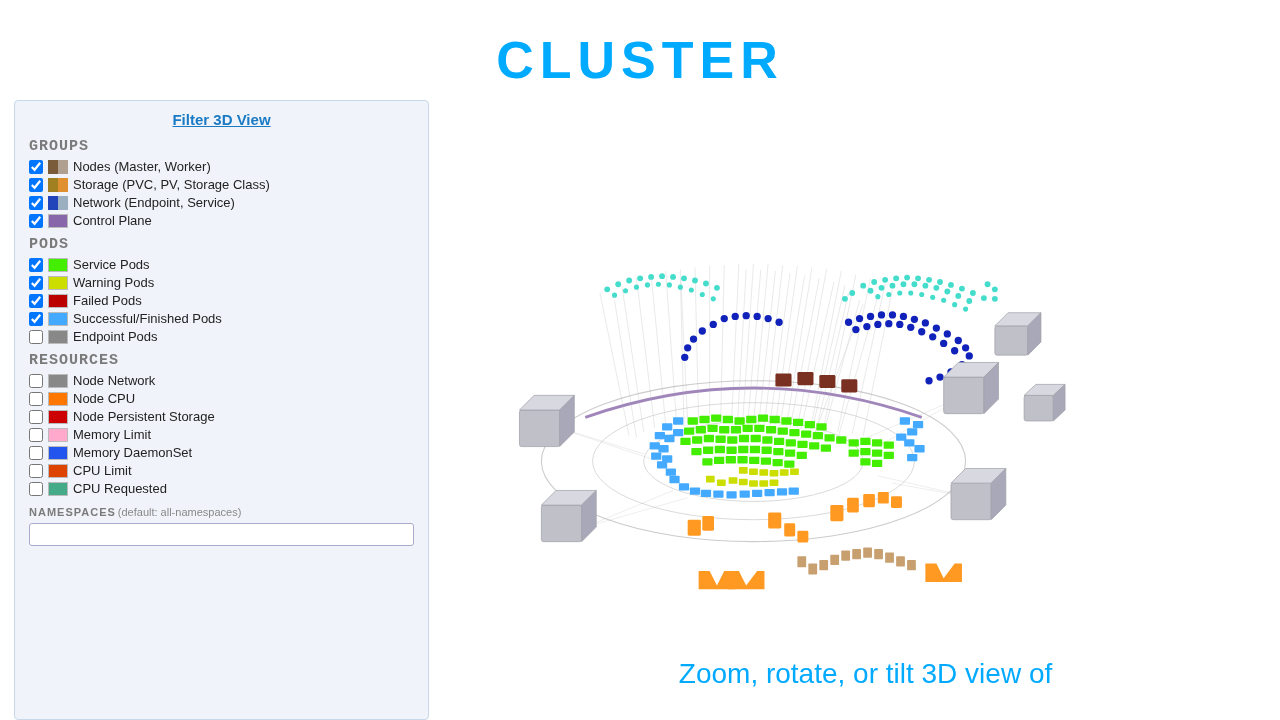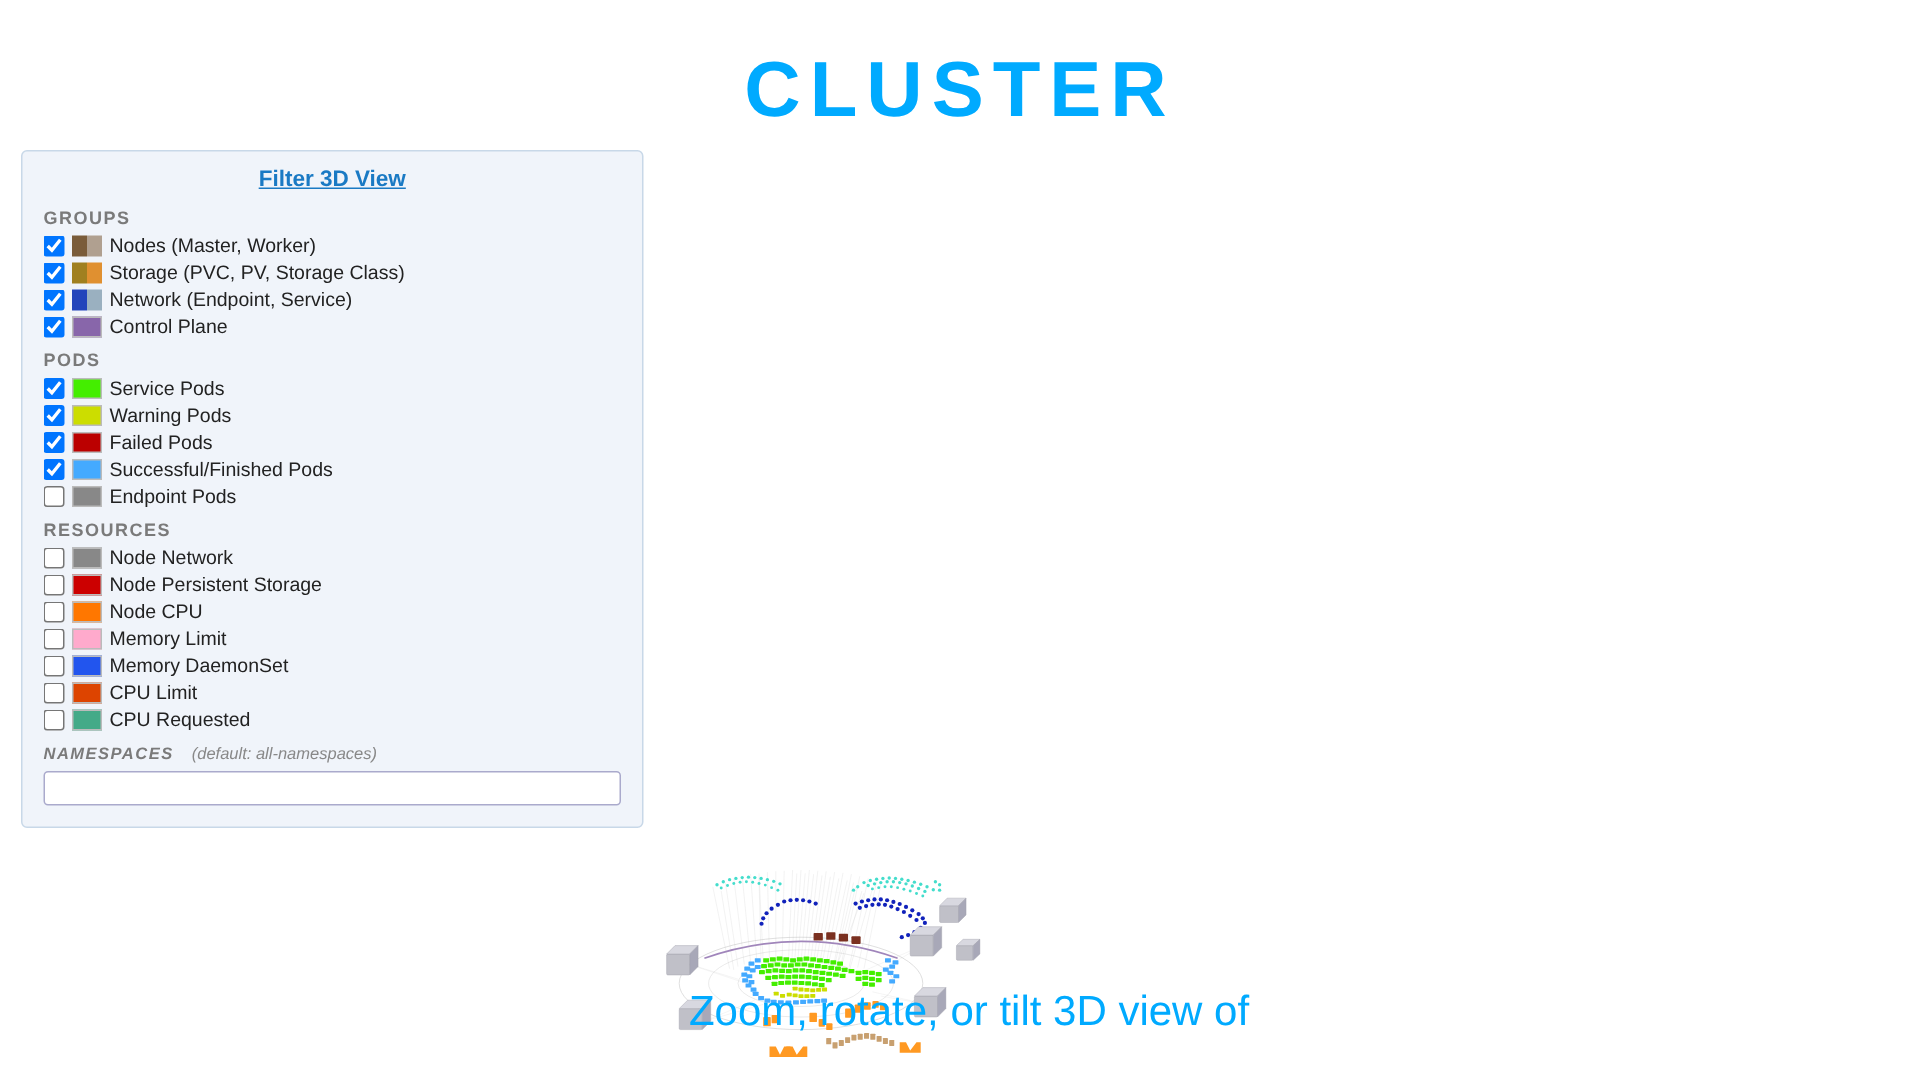--- a/index.html
+++ b/index.html
@@ -21,21 +21,21 @@
     #page-title h1 {
       font-size: 52px;
       font-weight: bold;
       color: #00aaff;
       letter-spacing: 6px;
     }
 
     
     .main-layout {
       display: flex;
-      flex-direction: column;
+      flex-direction: row;
       width: 1068px;
       height: 620px;
     }
 
     
     .filter-panel {
       width: 415px;
       min-width: 415px;
       background: #f0f4fa;
       border: 1px solid #c8d8e8;
@@ -46,25 +46,26 @@
     }
     .filter-panel-title {
       text-align: center;
       font-size: 15px;
       font-weight: bold;
       color: #1a7ac4;
       text-decoration: underline;
       margin-bottom: 10px;
     }
     .section-label {
-      font-size: 12px;
+      font-size: 15px;
       font-weight: bold;
       color: #7a7a7a;
       letter-spacing: 1px;
       margin: 8px 0 4px 0;
+      font-family: Liberation Mono, monospace;
     }
     .filter-row {
       display: flex;
       align-items: center;
       margin: 3px 0;
       gap: 5px;
     }
     .filter-row input[type="checkbox"] {
       width: 14px;
       height: 14px;
@@ -93,23 +94,22 @@
       color: #222;
     }
 
     
     .ns-section {
       margin-top: 10px;
     }
     .ns-header {
       display: flex;
       align-items: center;
-      gap: 12px;
+      gap: 2px;
       margin-bottom: 5px;
-      font-style: italic;
     }
     .ns-label {
       font-size: 11px;
       font-weight: bold;
       color: #7a7a7a;
       letter-spacing: 1px;
     }
     .ns-default {
       font-size: 11px;
       color: #888;
@@ -229,27 +229,27 @@
 
     <div class="section-label">RESOURCES</div>
 
     <div class="filter-row">
       <input type="checkbox" style="">
       <span class="color-swatch" style="background:#888888;"></span>
       <span class="filter-label">Node Network</span>
     </div>
     <div class="filter-row">
       <input type="checkbox" style="">
+      <span class="color-swatch" style="background:#ff7700;"></span>
+      <span class="filter-label">Node CPU</span>
+    </div>
+    <div class="filter-row">
+      <input type="checkbox" style="">
       <span class="color-swatch" style="background:#cc0000;"></span>
       <span class="filter-label">Node Persistent Storage</span>
-    </div>
-    <div class="filter-row">
-      <input type="checkbox" style="">
-      <span class="color-swatch" style="background:#ff7700;"></span>
-      <span class="filter-label">Node CPU</span>
     </div>
     <div class="filter-row">
       <input type="checkbox" style="">
       <span class="color-swatch" style="background:#ffaacc;"></span>
       <span class="filter-label">Memory Limit</span>
     </div>
     <div class="filter-row">
       <input type="checkbox" style="">
       <span class="color-swatch" style="background:#2255ee;"></span>
       <span class="filter-label">Memory DaemonSet</span>

